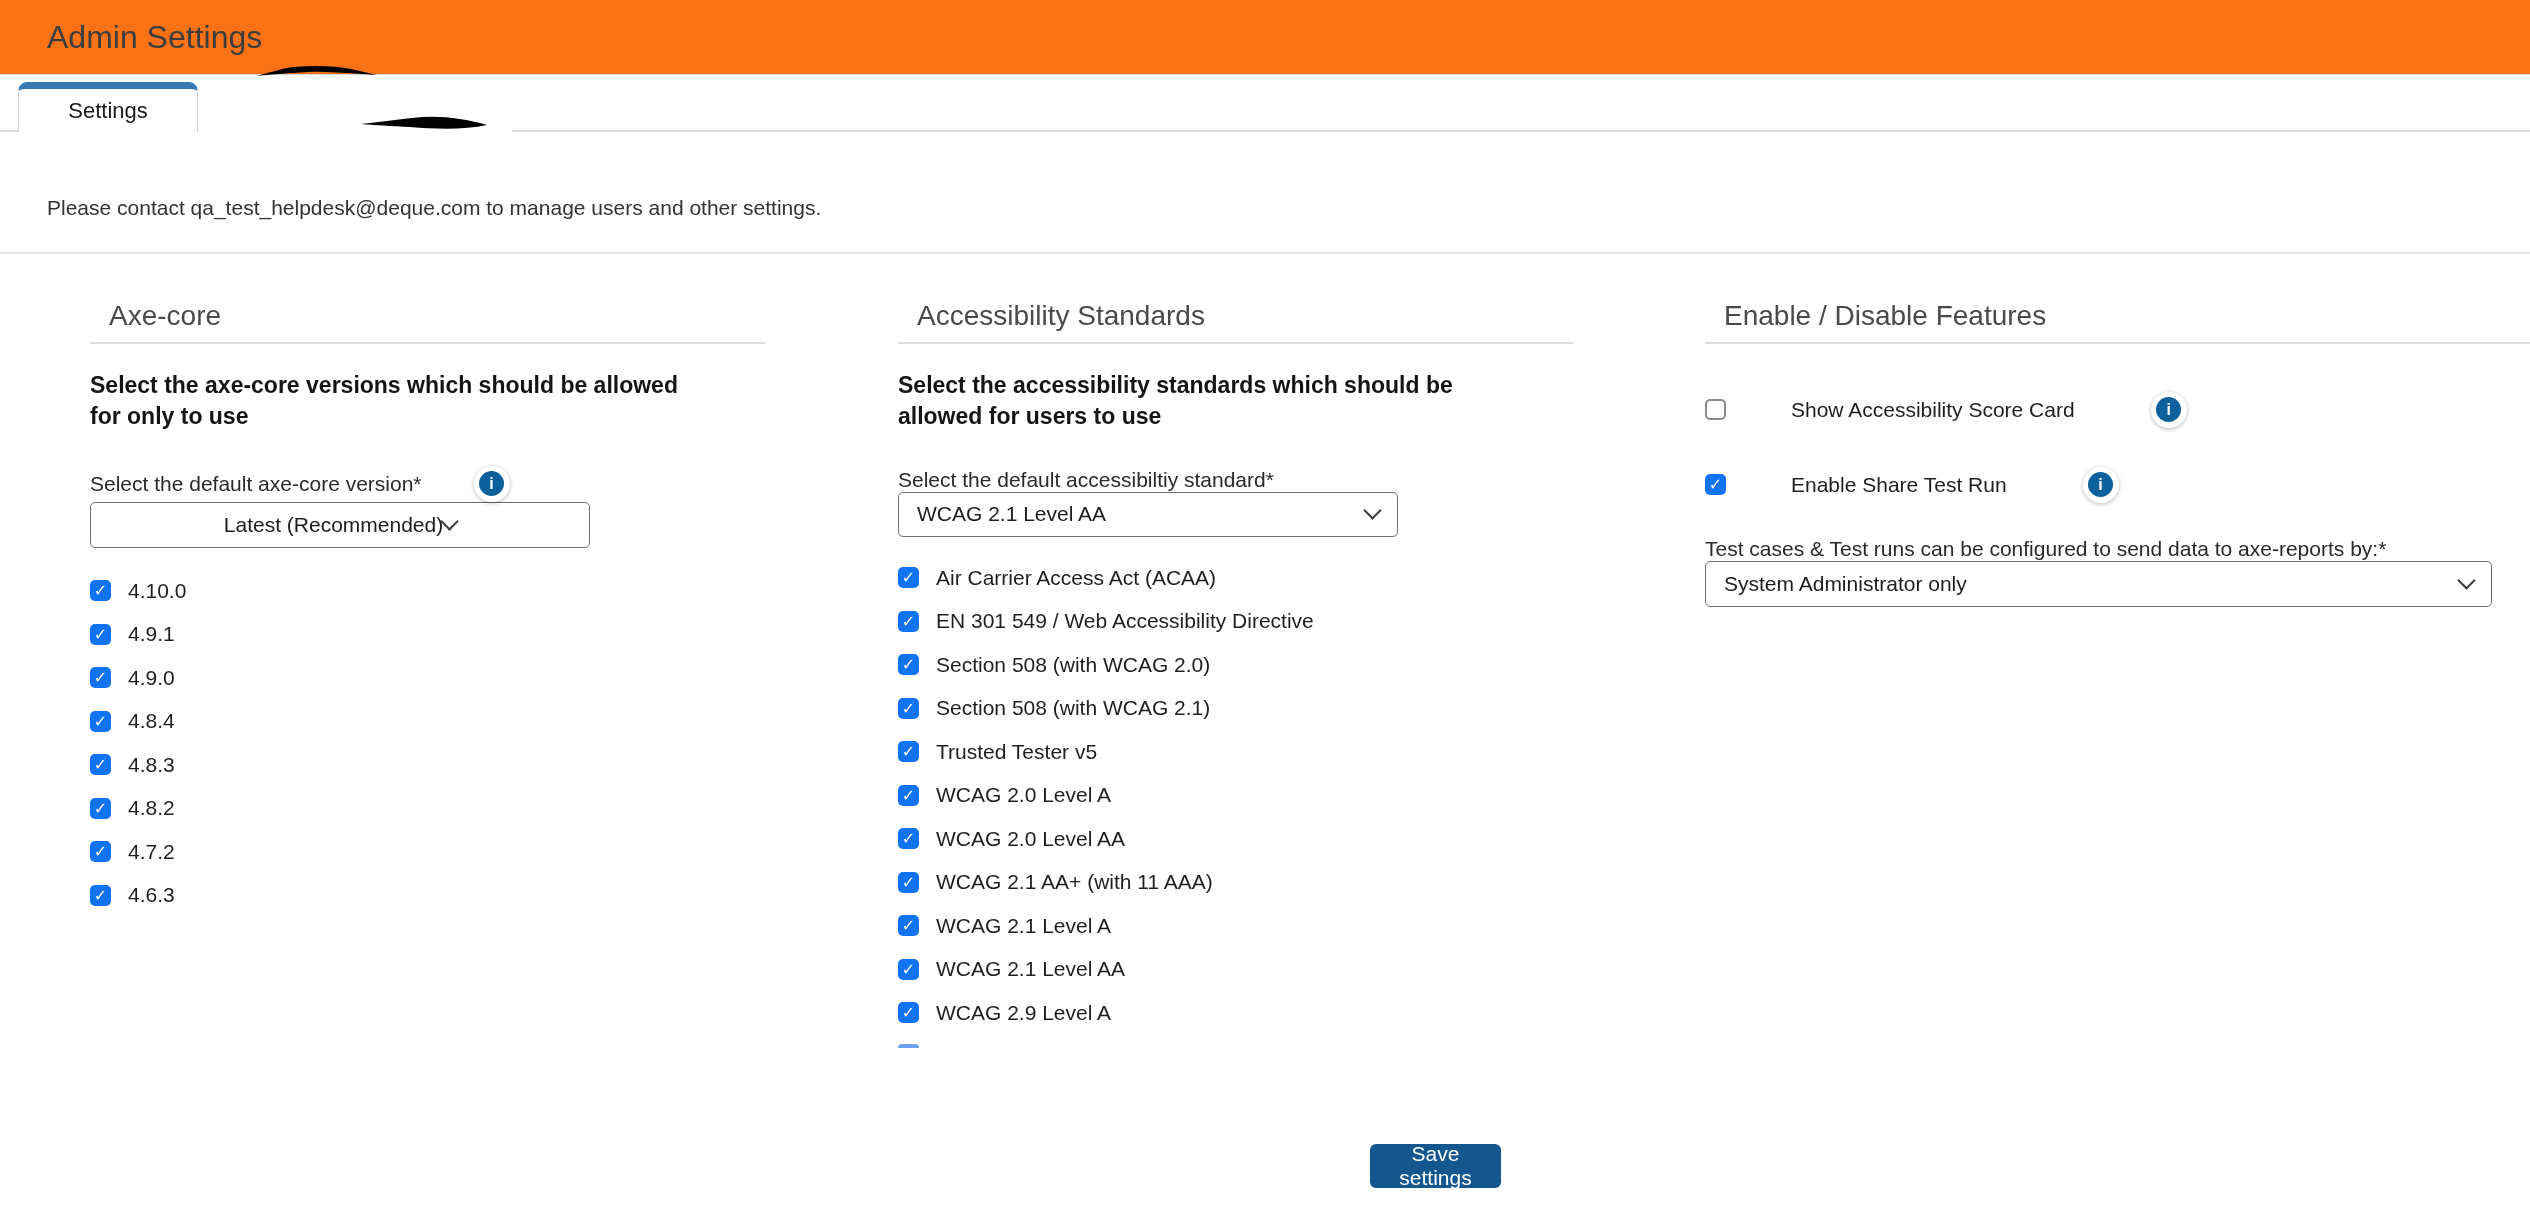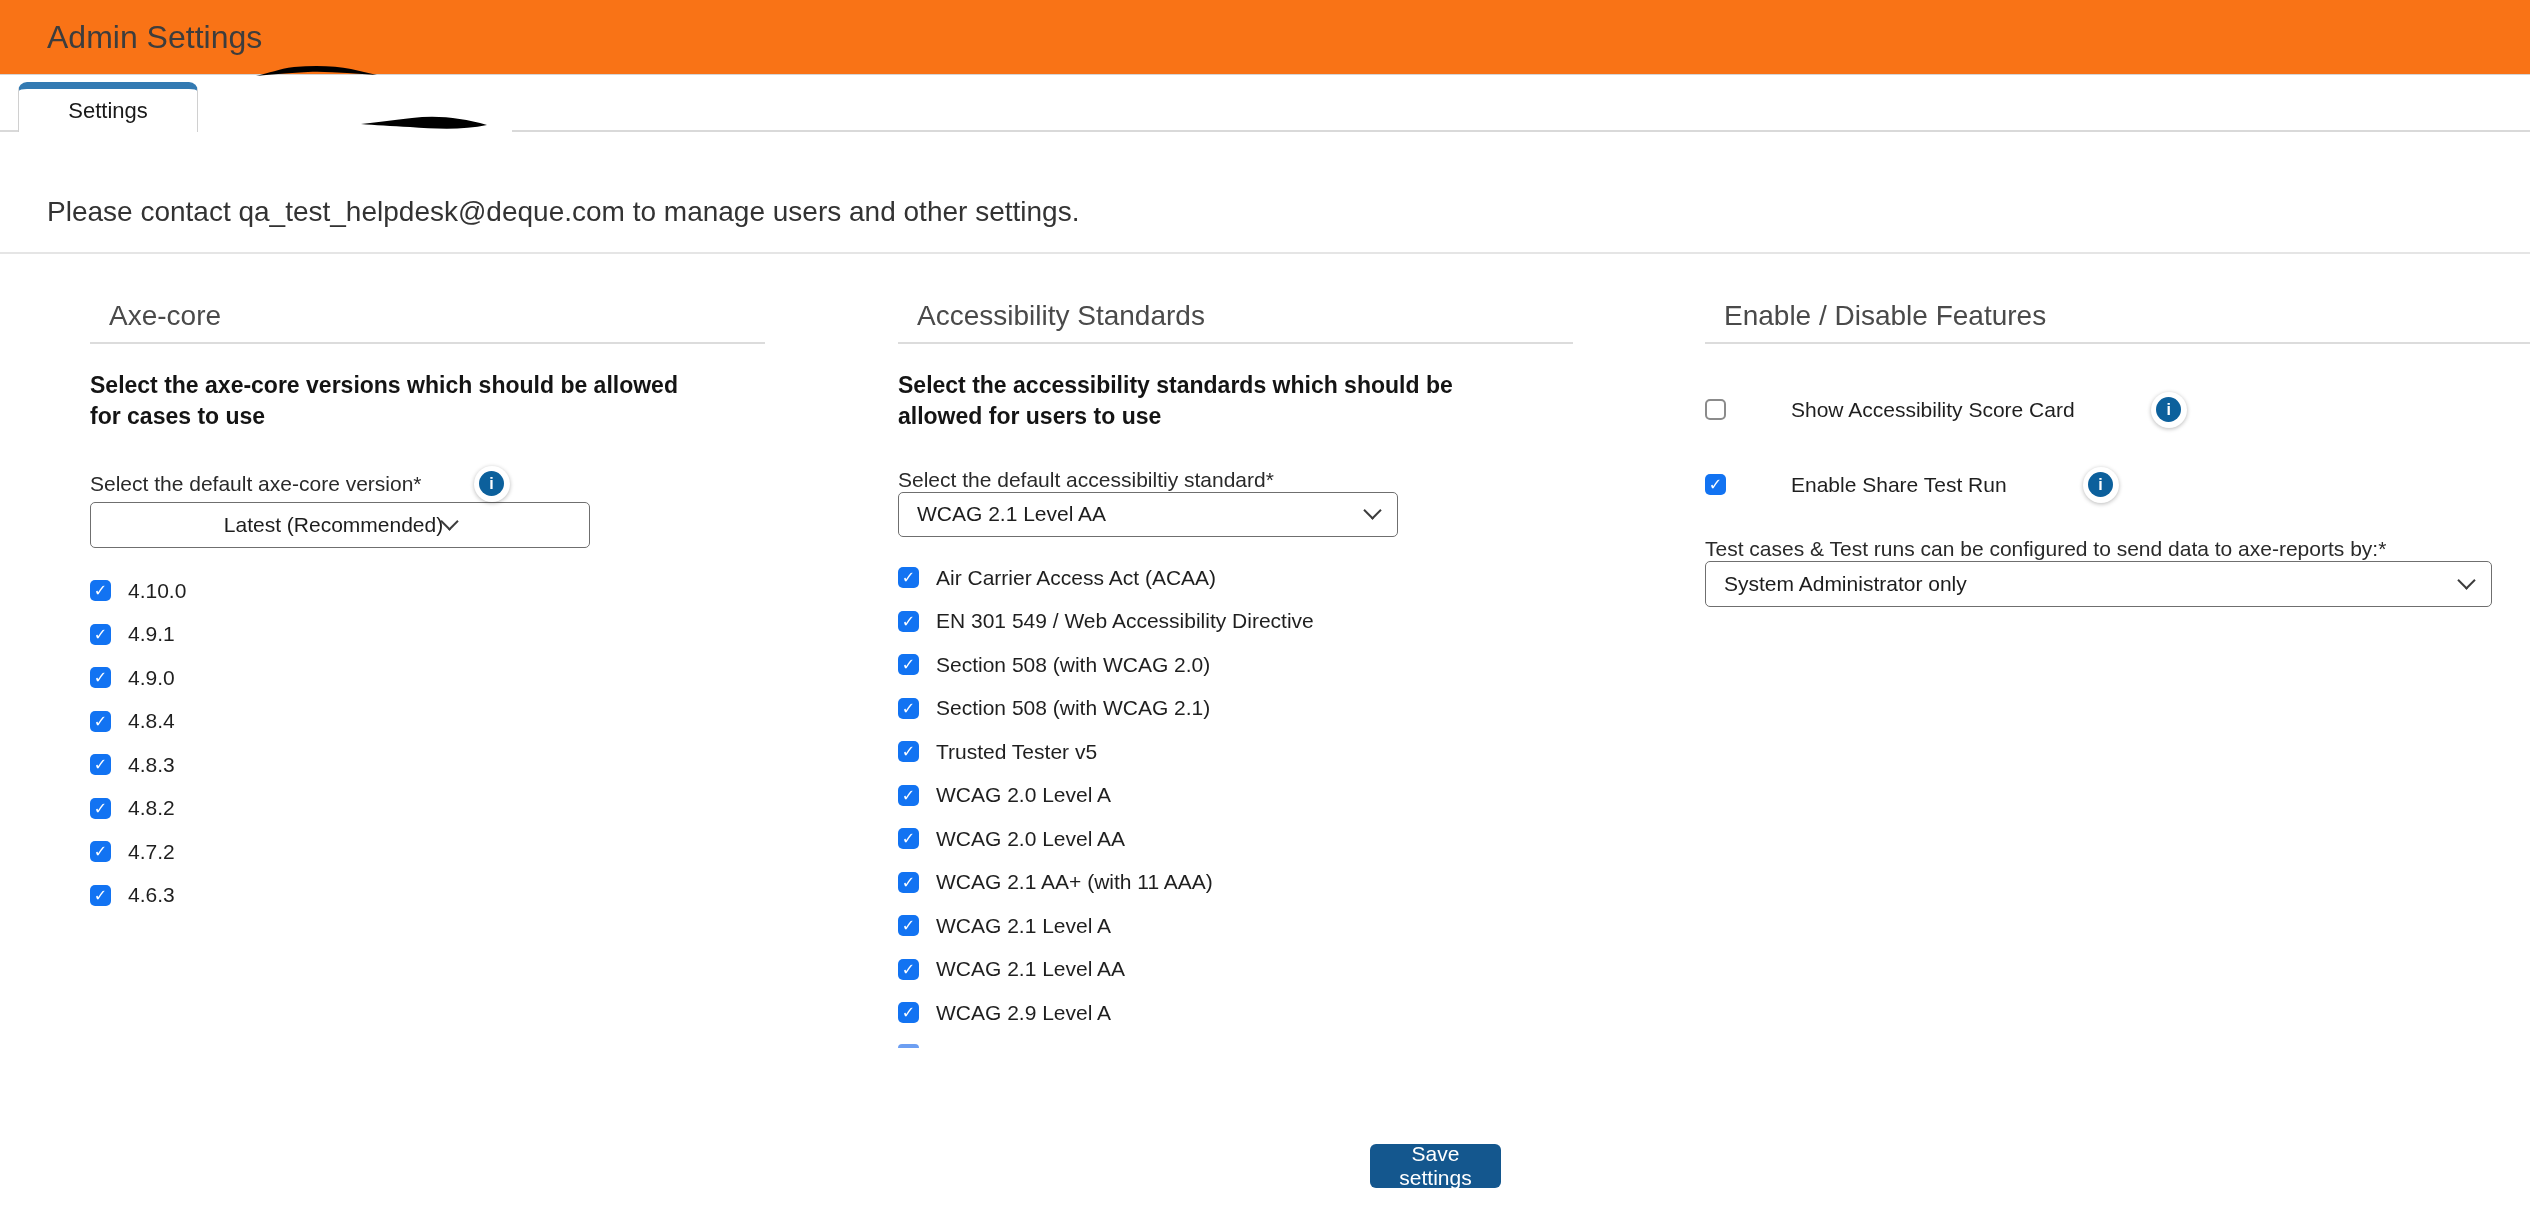--- a/index.html
+++ b/index.html
@@ -37,21 +37,21 @@
   }
   .tab-redacted {
     position:absolute; left:198px; top:82px; width:314px; height:50px;
     background:#fff;
   }
   .scribble { position:absolute; }
   .scribble-1 { left:256px; top:62px; }
   .scribble-2 { left:360px; top:112px; }
 
   
-  .notice { position:absolute; left:47px; top:196px; font-size:28px; color:#333; }
+  .notice { position:absolute; left:47px; top:196px; font-size:21px; color:#333; }
   .main-hr { position:absolute; left:0; top:252px; width:2530px; height:1.5px; background:#e5e5e5; }
 
   
   .section { position:absolute; top:296px; }
   .section-1 { left:90px;  width:675px; }
   .section-2 { left:898px; width:675px; }
   .section-3 { left:1705px; width:825px; }
   .section h2 {
     margin:0; padding-left:19px;
     font-size:28px; font-weight:400; color:#4a4a4a; line-height:40px;
@@ -142,21 +142,21 @@
 </svg>
 
 <div class="notice">Please contact qa_test_helpdesk@deque.com to manage users and other settings.</div>
 <div class="main-hr"></div>
 
 <div class="section section-1">
   <h2>Axe-core</h2>
   <div class="sec-hr"></div>
   <div class="prompt">
     <span>Select the axe-core versions which should be allowed</span>
-    <span>for cases to use</span>
+    <span>for only to use</span>
   </div>
   <div class="field-label-row s1-label-row">
     <span class="field-label">Select the default axe-core version*</span>
     <span class="info-badge">
         <span class="info-dot">i</span>
       </span>
   </div>
   <div class="select select-1">
     <span>Latest (Recommended)</span>
     <span class="chev"></span>

